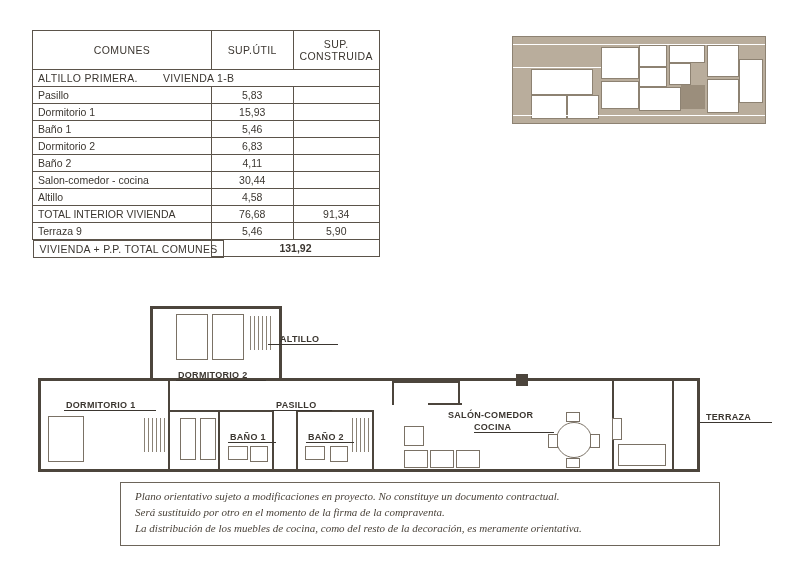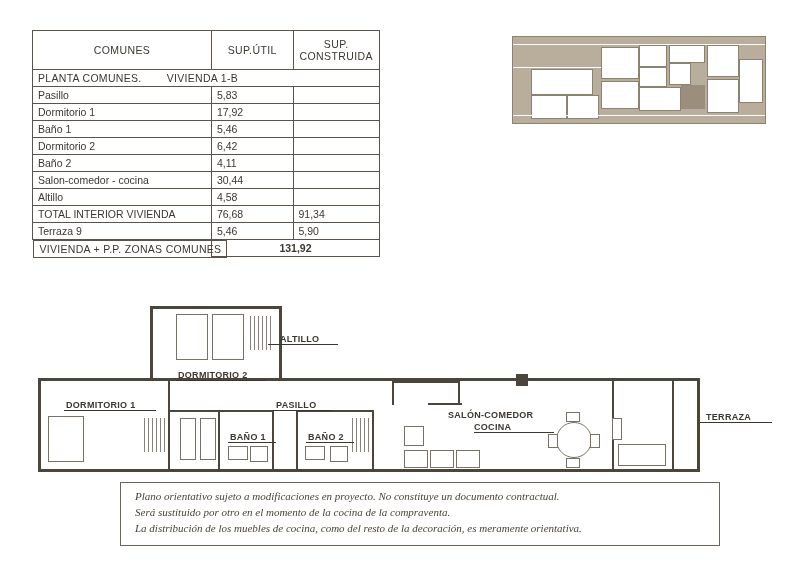--- a/index.html
+++ b/index.html
@@ -48,21 +48,21 @@
   .col-cons { width: 76px; }
   .rowhdr td {
     font-weight: bold;
     font-size: 10.5px;
     letter-spacing: 0.3px;
     padding-top: 3px;
     padding-bottom: 3px;
   }
   .rowhdr .sub { padding-left: 22px; }
   td.num {
-    text-align: left;
+    text-align: center;
   }
   .r-name { padding-left: 6px; }
   .total-row td { font-weight: bold; }
   .common-row td {
     font-size: 10.5px;
   }
   .common-row .label { padding-left: 6px; }
   .common-row .value {
     text-align: center;
     font-weight: bold;
@@ -162,43 +162,43 @@
         <tr class="hdr">
       <th class="col-name">COMUNES</th>
       <th class="col-util">SUP.ÚTIL</th>
       <th class="col-cons">
         <span>SUP.</span><br>
         <span>CONSTRUIDA</span>
       </th>
     </tr>
     <tr class="rowhdr">
       <td colspan="3">
-        <span>PLANTA COMUNES.</span>
+        <span>ALTILLO PRIMERA.</span>
         <span class="sub">VIVIENDA 1-B</span>
       </td>
     </tr>
 
     <tr>
       <td class="r-name">Pasillo</td>
       <td class="num">5,83</td>
       <td class="num"></td>
     </tr>
     <tr>
       <td class="r-name">Dormitorio 1</td>
-      <td class="num">17,92</td>
+      <td class="num">15,93</td>
       <td class="num"></td>
     </tr>
     <tr>
       <td class="r-name">Baño 1</td>
       <td class="num">5,46</td>
       <td class="num"></td>
     </tr>
     <tr>
       <td class="r-name">Dormitorio 2</td>
-      <td class="num">6,42</td>
+      <td class="num">6,83</td>
       <td class="num"></td>
     </tr>
     <tr>
       <td class="r-name">Baño 2</td>
       <td class="num">4,11</td>
       <td class="num"></td>
     </tr>
     <tr>
       <td class="r-name">Salon-comedor - cocina</td>
       <td class="num">30,44</td>
@@ -214,21 +214,21 @@
       <td class="r-name">TOTAL INTERIOR VIVIENDA</td>
       <td class="num">76,68</td>
       <td class="num">91,34</td>
     </tr>
     <tr>
       <td class="r-name">Terraza 9</td>
       <td class="num">5,46</td>
       <td class="num">5,90</td>
     </tr>
     <tr class="common-row">
-      <td class="label">VIVIENDA + P.P. ZONAS COMUNES</td>
+      <td class="label">VIVIENDA + P.P. TOTAL COMUNES</td>
       <td class="value" colspan="2">131,92</td>
     </tr>
   </tbody>
     </table>
 </div>
 
 <div class="keyplan">
   <div class="kp-line" style="left:0;top:30px;width:90px;height:1px;"></div>
   <div class="kp-room" style="left:18px;top:32px;width:60px;height:24px;"></div>
   <div class="kp-room" style="left:18px;top:58px;width:34px;height:22px;"></div>
@@ -331,15 +331,15 @@
   <div class="label" style="left:448px;top:110px;">SALÓN-COMEDOR</div>
   <div class="label" style="left:474px;top:122px;">COCINA</div>
   <div class="leader" style="left:474px;top:132px;width:80px;"></div>
 
   <div class="label" style="left:706px;top:112px;">TERRAZA</div>
   <div class="leader" style="left:700px;top:122px;width:72px;"></div>
 </div>
 
 <div class="disclaimer">
   <p>Plano orientativo sujeto a modificaciones en proyecto. No constituye un documento contractual.</p>
-  <p>Será sustituido por otro en el momento de la cocina de la compraventa.</p>
+  <p>Será sustituido por otro en el momento de la firma de la compraventa.</p>
   <p>La distribución de los muebles de cocina, como del resto de la decoración, es meramente orientativa.</p>
 </div>
 
 </body></html>

